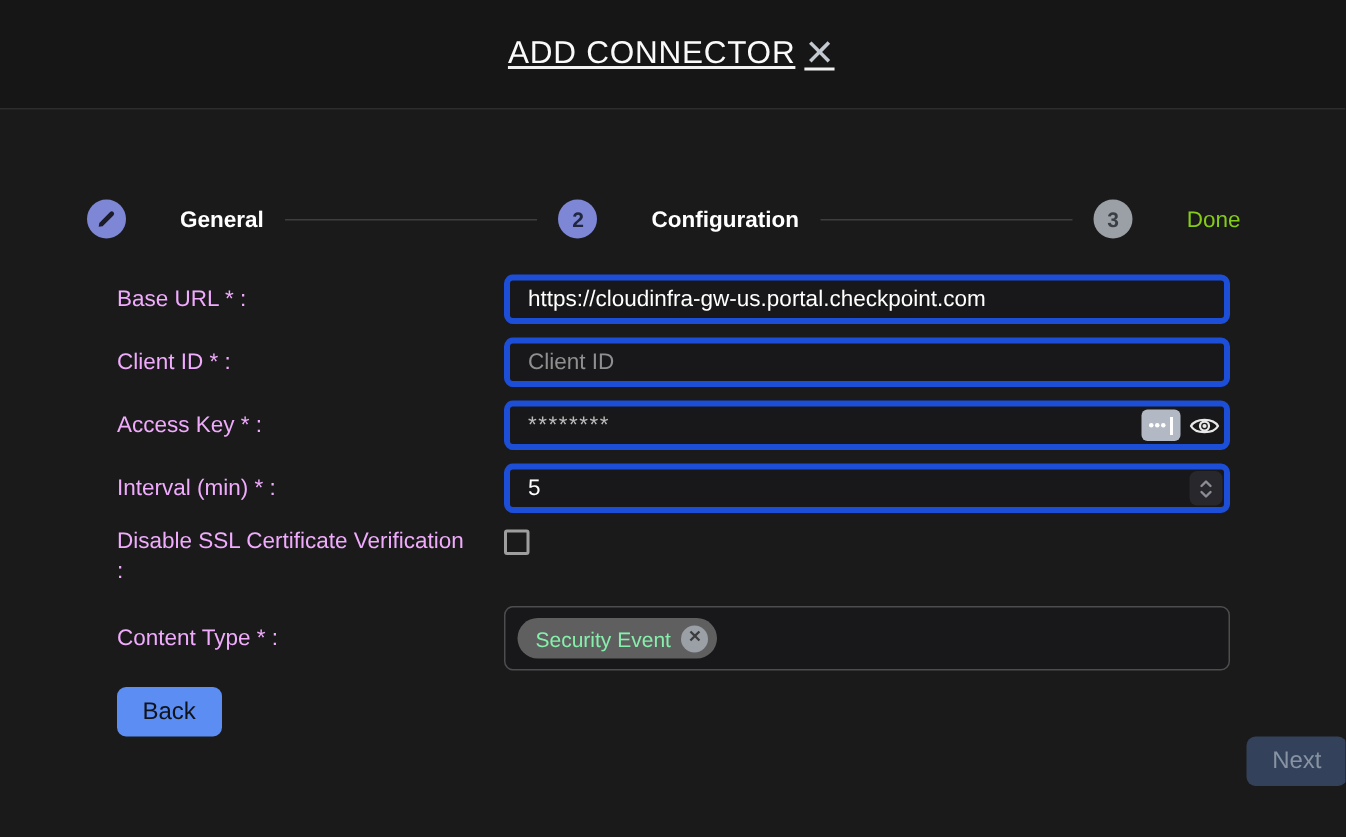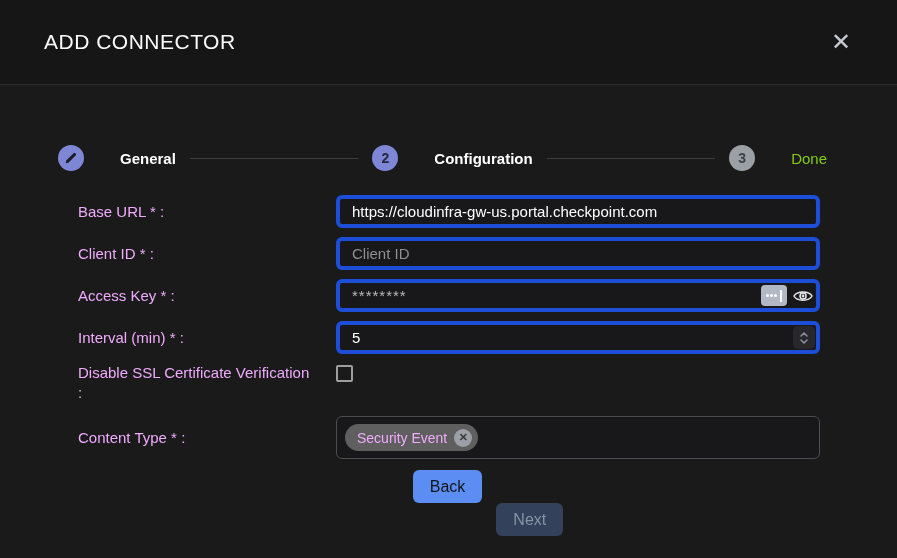--- a/index.html
+++ b/index.html
@@ -7,23 +7,23 @@
   body {
     font-family: "Liberation Sans", sans-serif;
     background: #1a1a1b;
     color: #f1f1f1;
     overflow: hidden;
   }
   .modal { width: 897px; height: 558px; background: #1a1a1b; display: flex; flex-direction: column; }
 
   
   .modal-header {
-    height: 85px; background: #161617; border-bottom: 1px solid #2d2d2e;
-    display: flex; align-items: center; justify-content: space-between;
-    padding: 0 40px 0 44px; flex: 0 0 auto;
+    height: 73px; background: #161617; border-bottom: 1px solid #2d2d2e;
+    display: flex; align-items: center; justify-content: center;
+    padding: 0 40px 0 44px; flex: 0 0 auto; text-decoration: underline;
   }
   .modal-title { font-size: 21px; font-weight: 500; letter-spacing: 0.5px; color: #fafafa; }
   .close-btn {
     background: none; border: none; cursor: pointer; color: #c3c9cf;
     font-size: 24px; line-height: 1; padding: 2px 6px; font-family: "Liberation Sans", sans-serif;
   }
 
   
   .stepper {
     display: flex; align-items: center;
@@ -87,30 +87,30 @@
 
   .tags-input {
     width: 100%; min-height: 43px; background: #18181a;
     border: 1px solid #4d4d4f; border-radius: 6px;
     display: flex; align-items: center; padding: 0 8px; gap: 6px;
   }
   .tag {
     background: #5f5f5f; border-radius: 14px; height: 27px;
     display: flex; align-items: center; padding: 0 6px 0 12px; gap: 7px;
   }
-  .tag-label { font-size: 14px; color: #f0abfc; }
+  .tag-label { font-size: 14px; color: #86efac; }
   .tag-remove {
     width: 18px; height: 18px; border-radius: 50%; background: #9aa0a6;
     border: none; cursor: pointer; display: flex; align-items: center; justify-content: center;
     color: #3c3c3c; font-size: 11px; font-weight: 700; line-height: 1;
     font-family: "Liberation Sans", sans-serif; padding: 0;
   }
 
   
-  .btn-row { display: flex; justify-content: center; gap: 14px; width: 820px; margin-top: 11px; }
+  .btn-row { display: flex; justify-content: space-between; gap: 14px; width: 820px; margin-top: 11px; }
   .btn { height: 33px; border: none; border-radius: 6px; font-size: 16px;
          font-family: "Liberation Sans", sans-serif; cursor: pointer; padding: 0 17px; }
   .btn-back { background: #5b8df2; color: #101419; font-weight: 500; }
   .btn-next { background: #33425a; color: #8793a3; cursor: default; margin-top: 33px; }
 </style>
 </head>
 <body>
 
 <div class="modal">
 

